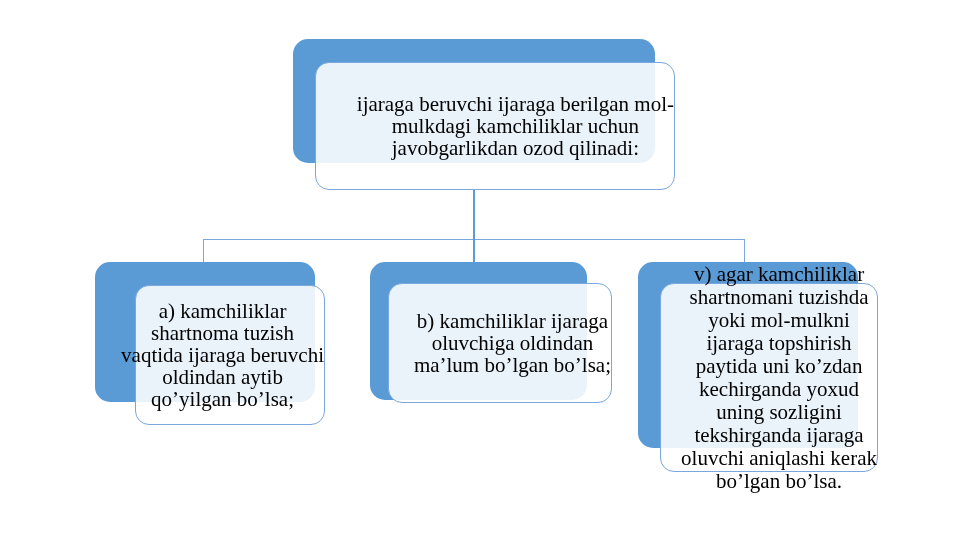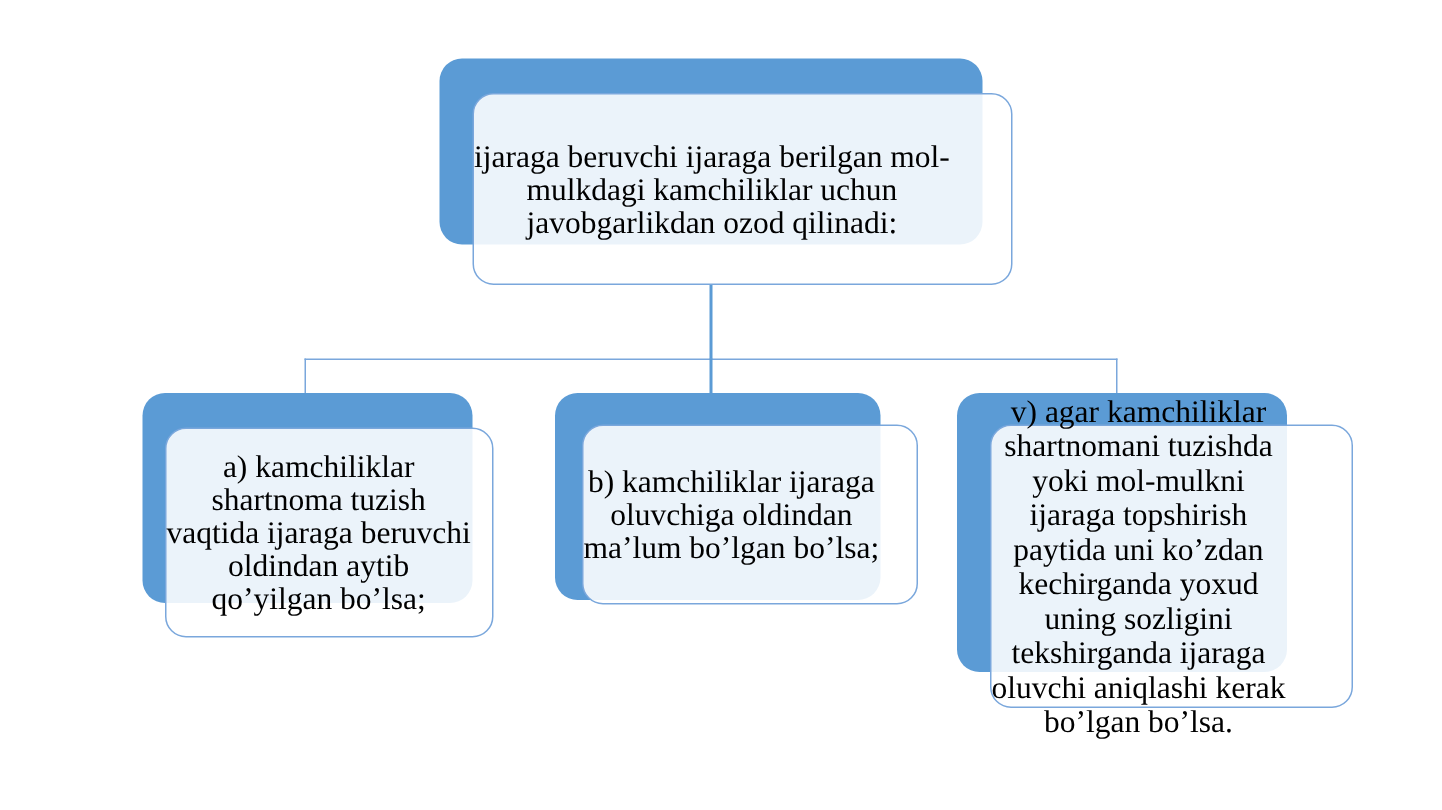--- a/index.html
+++ b/index.html
@@ -22,21 +22,21 @@
     background: #5b9bd5;
     border-radius: 15px;
   }
   .panel {
     position: absolute;
     background: rgba(255, 255, 255, 0.88);
     border: 1px solid #7aa7dc;
     border-radius: 14px;
     display: flex;
     align-items: center;
-    justify-content: flex-start;
+    justify-content: flex-end;
     overflow: visible;
     box-sizing: border-box;
   }
   .node-text {
     white-space: pre;
     text-align: center;
     font-size: 21px;
     line-height: 22px;
     flex: none;
   }
@@ -45,27 +45,27 @@
     position: absolute;
     background: #7aa7dc;
   }
   .connector.main { background: #5b9bd5; }
 
   
   #root-back  { left: 293px; top: 39px;  width: 362px; height: 124px; }
   #root-panel { left: 315px; top: 62px;  width: 360px; height: 128px; }
   
   #a-back     { left: 95px;  top: 262px; width: 220px; height: 140px; }
-  #a-panel    { left: 110px; top: 285px; width: 219px; height: 140px; }
+  #a-panel    { left: 135px; top: 285px; width: 190px; height: 140px; }
   
   #b-back     { left: 370px; top: 262px; width: 217px; height: 138px; }
   #b-panel    { left: 388px; top: 283px; width: 224px; height: 120px; }
   
   #v-back     { left: 638px; top: 262px; width: 220px; height: 186px; }
-  #v-panel    { left: 660px; top: 283px; width: 242px; height: 189px; }
+  #v-panel    { left: 660px; top: 283px; width: 218px; height: 189px; }
 
   
   #conn-root-drop { left: 473px; top: 190px; width: 2px;   height: 50px; }
   #conn-hline     { left: 203px; top: 239px; width: 542px; height: 1px;  }
   #conn-drop-a    { left: 203px; top: 239px; width: 1px;   height: 23px; }
   #conn-drop-b    { left: 473px; top: 239px; width: 2px;   height: 23px; }
   #conn-drop-v    { left: 744px; top: 239px; width: 1px;   height: 23px; }
 </style>
 </head>
 <body>

